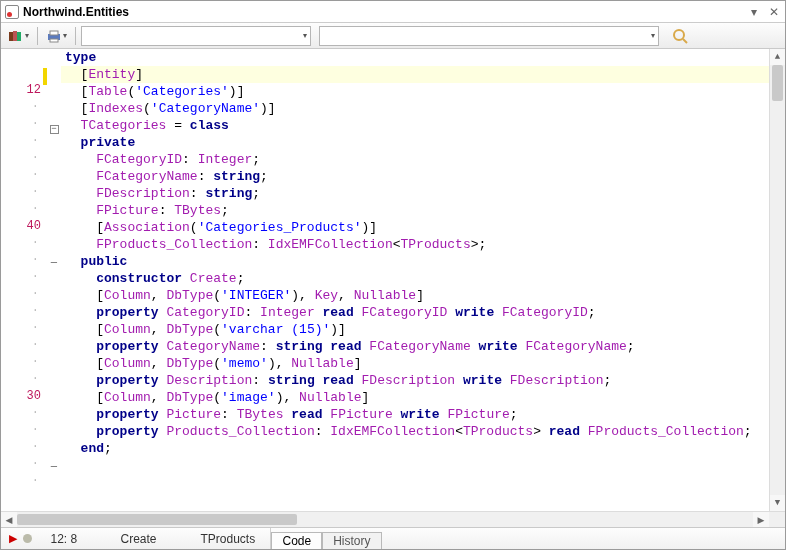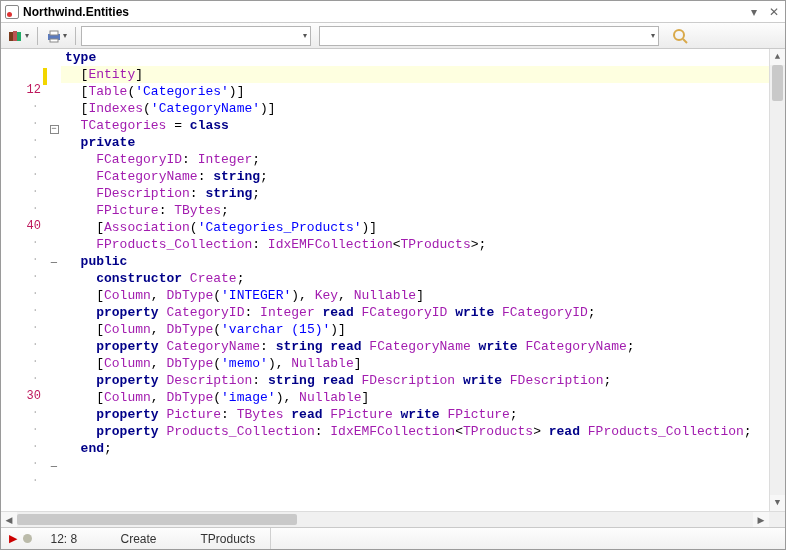--- a/index.html
+++ b/index.html
@@ -335,13 +335,17 @@
 
 <div class="statusbar">
   <div class="rec-dots">
     <span class="tri-red">▶</span>
     <span class="circle-dim"></span>
   </div>
   <div class="cell" style="min-width:70px">12:  8</div>
   <div class="cell" style="min-width:80px">Create</div>
   <div class="cell" style="min-width:80px">TProducts</div>
   <div class="sep"></div>
+  <div class="tab-strip">
+    <div class="tab">Code</div>
+    <div class="tab inactive">History</div>
+  </div>
 </div>
 
 </body></html>

